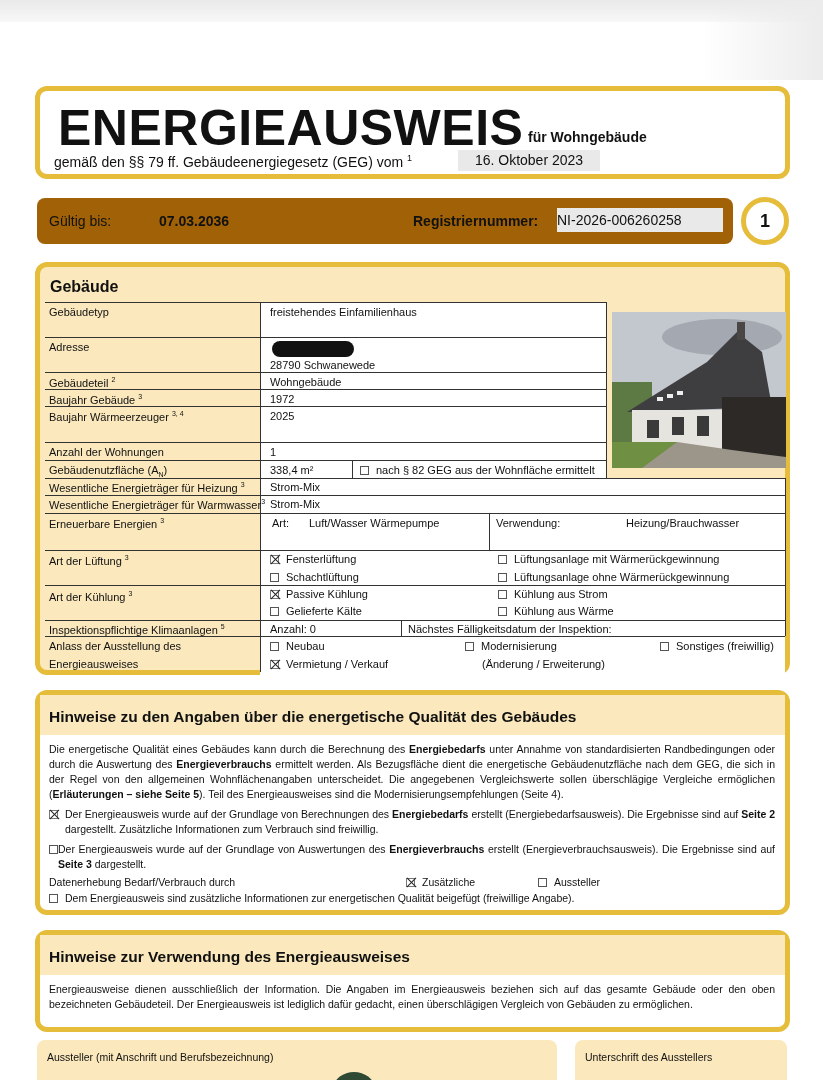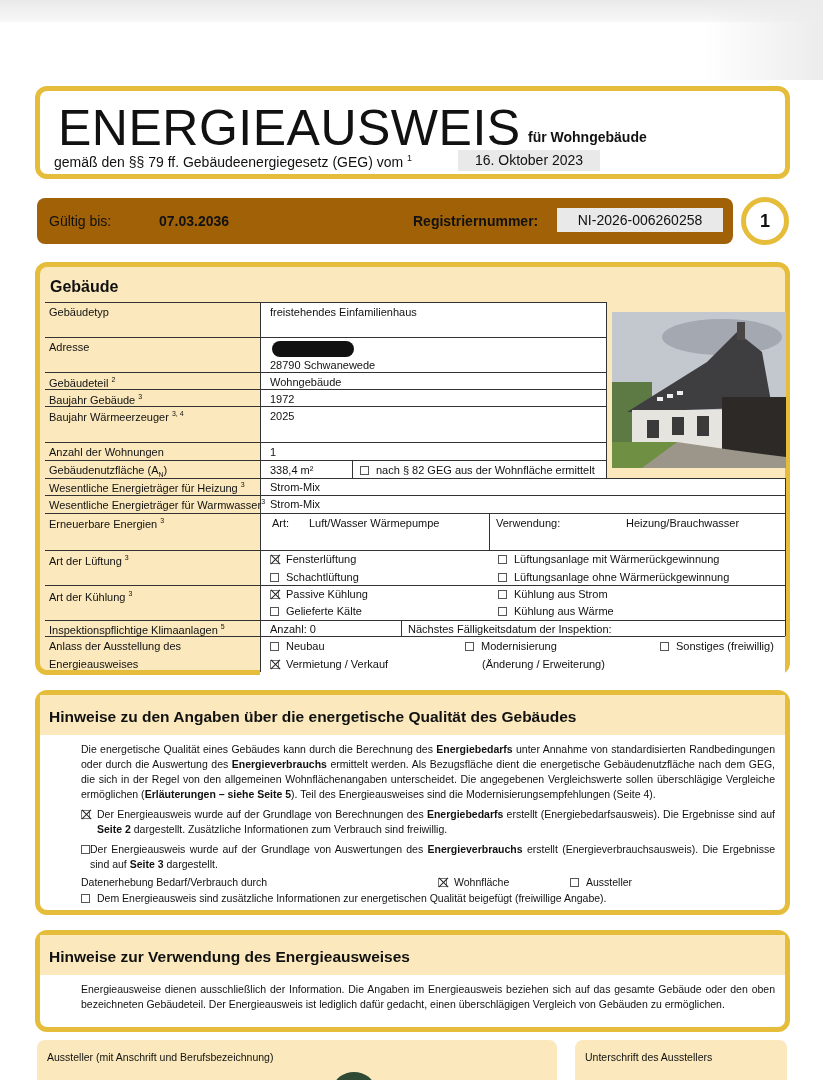--- a/index.html
+++ b/index.html
@@ -8,31 +8,31 @@
   .topshade { position: absolute; left: 0; top: 0; width: 823px; height: 22px;
     background: linear-gradient(to bottom, #e9e9e9, #f8f8f8); }
   .topshade-r { position: absolute; right: 0; top: 0; width: 120px; height: 80px;
     background: linear-gradient(to left, #ececec, rgba(255,255,255,0)); }
 
   .yellow-box { position: absolute; border: 5px solid #e5bd3b; border-radius: 12px; background: #fff; }
   .cream { background: #a16207; }
 
   
   #header { left: 35px; top: 86px; width: 755px; height: 93px; }
-  .title { position: absolute; left: 18px; top: 8px; font-size: 50px; font-weight: normal; letter-spacing: 0.5px; color: #111; }
+  .title { position: absolute; left: 18px; top: 8px; font-size: 50px; font-weight: bold; letter-spacing: 0.5px; color: #111; }
   .subtitle { position: absolute; left: 488px; top: 38px; font-size: 14px; font-weight: bold; }
   .gemaess { position: absolute; left: 14px; top: 62px; font-size: 14px; }
   .gemaess sup { font-size: 9px; }
   .date-box { position: absolute; left: 418px; top: 59px; width: 142px; height: 21px; background: #e9e9e9; font-size: 14px; text-align: center; line-height: 21px; }
 
   
   #validity { position: absolute; left: 37px; top: 198px; width: 696px; height: 46px; border-radius: 8px; }
   #validity .lbl { position: absolute; top: 15px; font-size: 14px; }
   #validity .val { position: absolute; top: 15px; font-size: 14px; font-weight: bold; }
-  .reg-box { position: absolute; left: 520px; top: 10px; width: 166px; height: 24px; background: #e9e9e9; font-size: 14px; text-align: center; line-height: 24px; }
+  .reg-box { position: absolute; left: 520px; top: 10px; width: 166px; height: 24px; background: #e9e9e9; font-size: 14px; text-align: left; line-height: 24px; }
   #page-circle { position: absolute; left: 741px; top: 197px; width: 48px; height: 48px; border: 5px solid #e5bd3b; border-radius: 50%; background: #fff; text-align: center; line-height: 38px; font-size: 18px; font-weight: bold; }
 
   
   #gebaeude { left: 35px; top: 262px; width: 755px; height: 413px; background: #fbe9bd; }
   .sec-title { font-size: 16px; font-weight: bold; padding: 11px 8px 0 10px; height: 35px; }
   .hline { position: absolute; height: 1px; background: #333; }
   .vline { position: absolute; width: 1px; background: #333; }
   .lbl-cell { position: absolute; left: 9px; font-size: 11px; }
   .val-cell { position: absolute; font-size: 11px; }
   .white { position: absolute; background: #fff; }
@@ -43,21 +43,21 @@
   .cb.x { border-color: #777; }
   sup { font-size: 7px; }
   .redact { position: absolute; left: 232px; top: 47px; width: 82px; height: 16px; background: #111; border-radius: 8px; }
 
   .photo { position: absolute; left: 572px; top: 45px; width: 174px; height: 156px; overflow: hidden;
     background: linear-gradient(to bottom, #aeb4bb 0%, #c9ced4 40%, #d6d9dc 55%, #cfcfc9 75%, #b9b6ac 100%); }
 
   
   #hinweise1 { left: 35px; top: 690px; width: 755px; height: 225px; }
   #hinweise1 .head, #hinweise2 .head { background: #fbe9bd; height: 40px; font-size: 15.5px; font-weight: bold; padding: 13px 0 0 9px; }
-  .para { font-size: 10.5px; line-height: 15px; text-align: justify; padding: 0 10px 0 9px; margin-left: 32px; }
+  .para { font-size: 10.5px; line-height: 15px; text-align: justify; padding: 0 10px 0 9px; }
   .para b { font-weight: bold; }
 
   #hinweise2 { left: 35px; top: 930px; width: 755px; height: 102px; }
 
   .bottom-box { position: absolute; top: 1040px; height: 60px; border-radius: 8px; background: #fbe9bd; font-size: 10.5px; padding: 11px 0 0 10px; }
   .stamp { position: absolute; left: 297px; top: 32px; width: 40px; height: 30px; border-radius: 50%; background: #2e4a35; }
 </style>
 </head>
 <body>
 
@@ -190,21 +190,21 @@
 <div id="hinweise1" class="yellow-box">
   <div class="head">Hinweise zu den Angaben über die energetische Qualität des Gebäudes</div>
   <div class="para" style="margin-top:7px"><span>Die energetische Qualität eines Gebäudes kann durch die Berechnung des </span><b>Energiebedarfs</b><span> unter Annahme von standardisierten Randbedingungen oder durch die Auswertung des </span><b>Energieverbrauchs</b><span> ermittelt werden. Als Bezugsfläche dient die energetische Gebäudenutzfläche nach dem GEG, die sich in der Regel von den allgemeinen Wohnflächenangaben unterscheidet. Die angegebenen Vergleichswerte sollen überschlägige Vergleiche ermöglichen (</span><b>Erläuterungen – siehe Seite 5</b><span>). Teil des Energieausweises sind die Modernisierungsempfehlungen (Seite 4).</span></div>
 
   <div class="para" style="margin-top:5px; padding-left:25px; position:relative;"><span class="cb x" style="position:absolute; left:9px; top:3px;"></span><span>Der Energieausweis wurde auf der Grundlage von Berechnungen des </span><b>Energiebedarfs</b><span> erstellt (Energiebedarfsausweis). Die Ergebnisse sind auf </span><b>Seite 2</b><span> dargestellt. Zusätzliche Informationen zum Verbrauch sind freiwillig.</span></div>
 
   <div class="para" style="margin-top:5px; padding-left:18px; position:relative;"><span class="cb" style="position:absolute; left:9px; top:3px;"></span><span>Der Energieausweis wurde auf der Grundlage von Auswertungen des </span><b>Energieverbrauchs</b><span> erstellt (Energieverbrauchsausweis). Die Ergebnisse sind auf </span><b>Seite 3</b><span> dargestellt.</span></div>
 
   <div class="para" style="position:relative; height:17px; margin-top:2px;">
     <span style="position:absolute; left:9px; top:1px;">Datenerhebung Bedarf/Verbrauch durch</span>
-    <span style="position:absolute; left:366px; top:1px;"><span class="cb x"></span><span>Wohnfläche</span></span>
+    <span style="position:absolute; left:366px; top:1px;"><span class="cb x"></span><span>Zusätzliche</span></span>
     <span style="position:absolute; left:498px; top:1px;"><span class="cb"></span><span>Aussteller</span></span>
   </div>
   <div class="para" style="margin-top:0px;"><span class="cb"></span><span>Dem Energieausweis sind zusätzliche Informationen zur energetischen Qualität beigefügt (freiwillige Angabe).</span></div>
 </div>
 
 <div id="hinweise2" class="yellow-box">
   <div class="head">Hinweise zur Verwendung des Energieausweises</div>
   <div class="para" style="margin-top:7px">Energieausweise dienen ausschließlich der Information. Die Angaben im Energieausweis beziehen sich auf das gesamte Gebäude oder den oben bezeichneten Gebäudeteil. Der Energieausweis ist lediglich dafür gedacht, einen überschlägigen Vergleich von Gebäuden zu ermöglichen.</div>
 </div>
 

